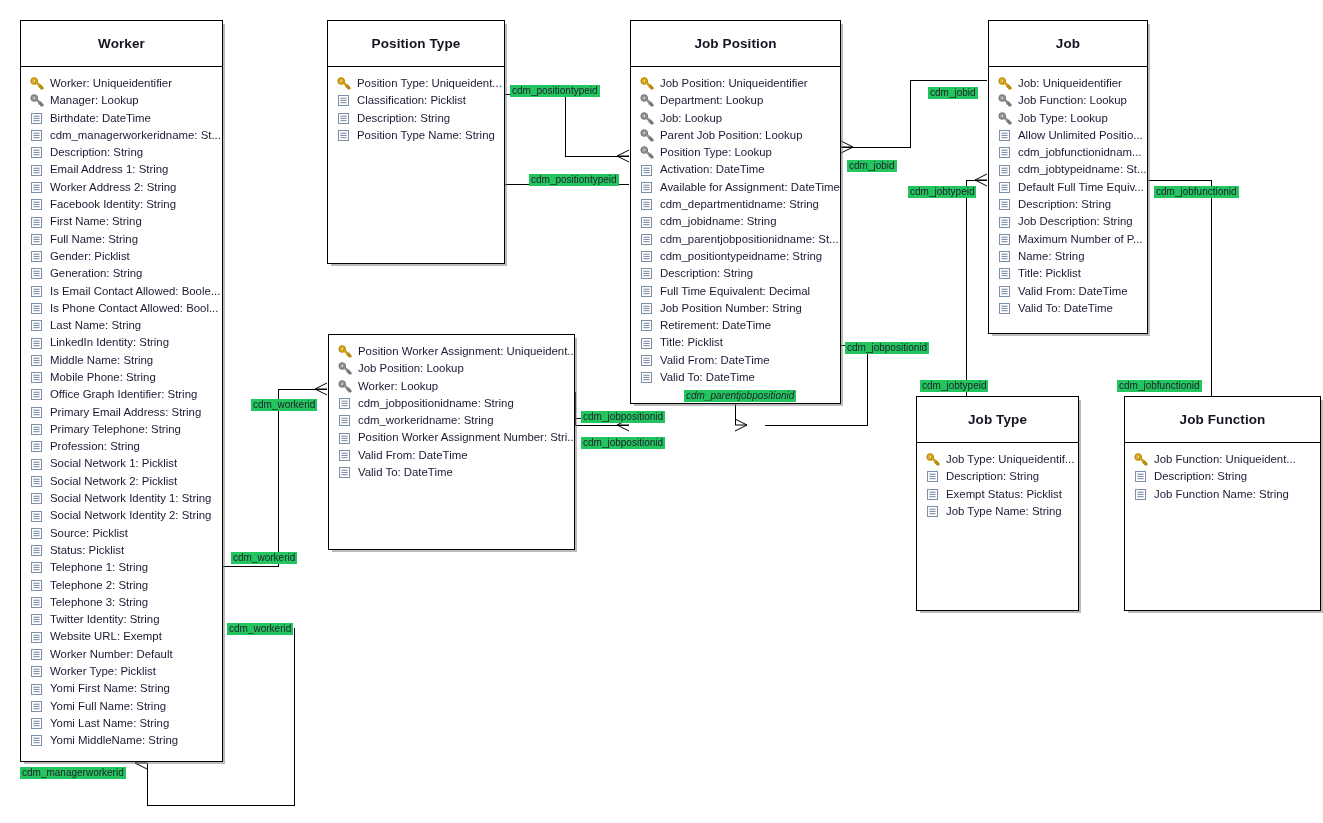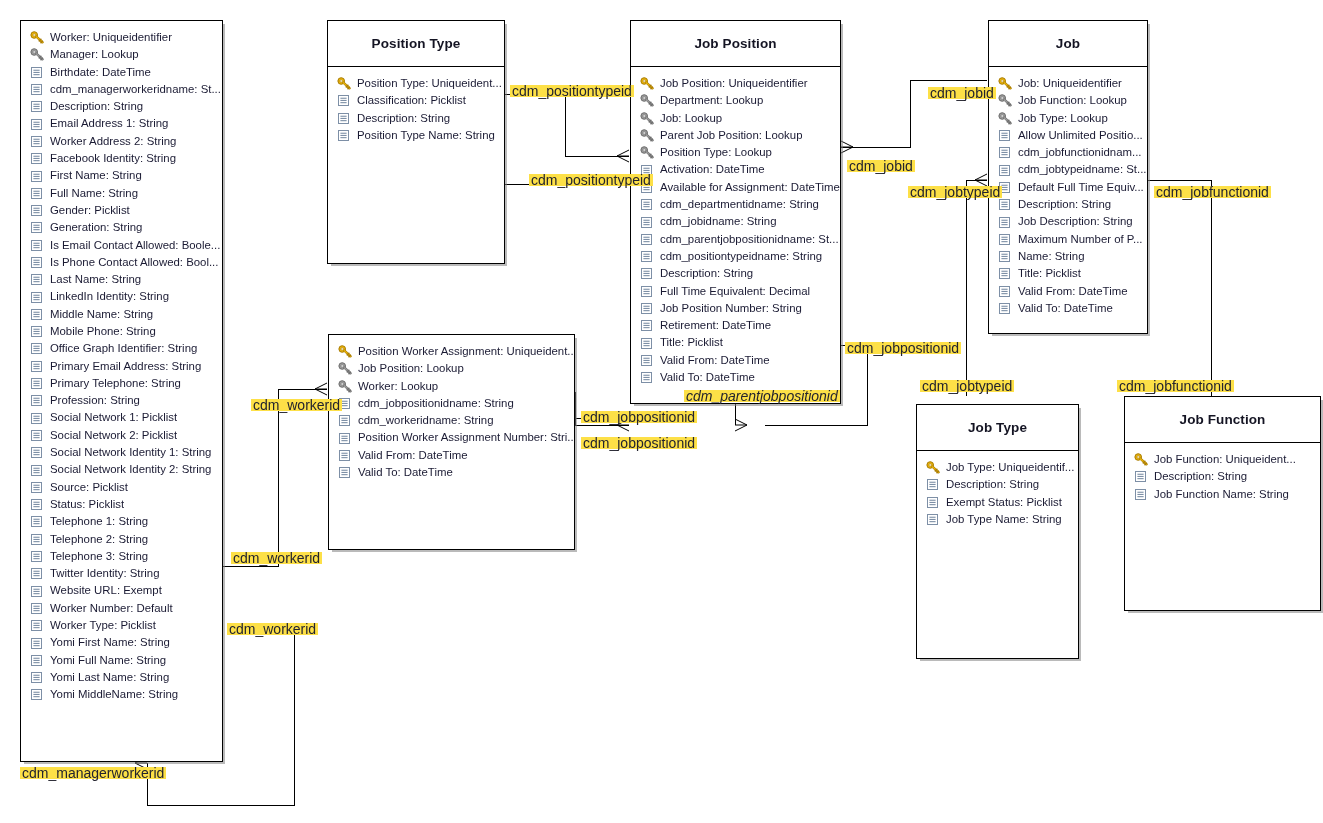--- a/index.html
+++ b/index.html
@@ -78,23 +78,23 @@
     height: 13px;
     margin-right: 5px;
     display: inline-block;
     position: relative;
   }
   .ico svg { display: block; }
 
   
   .rel-label {
     position: absolute;
-    font-size: 14px;
+    font-size: 10px;
     color: #23232e;
-    background: #fde047;
+    background: #22c55e;
     white-space: nowrap;
     line-height: 12px;
     padding: 0 2px;
   }
 </style>
 </head>
 <body>
 
 <div id="canvas">
 
@@ -135,20 +135,23 @@
       <path d="M278,389 L278,566 L223,566"></path>
 
       <path d="M294,630 L294,805 L147,805"></path>
       <path d="M147,805 L147,763" marker-end="url(#crowfoot-down)"></path>
       <path d="M294,630 L294,628"></path>
     </g>
   </svg>
 
   <div id="entity-host">
       <div class="entity" style="left: 20px; top: 20px; width: 203px; height: 742px;">
+        <div class="entity-header">
+          <div class="entity-title">Worker</div>
+        </div>
         <div class="entity-body">
           <div class="attr">
             <span class="ico">
               <svg width="15" height="13" viewBox="0 0 15 13">
                 <circle cx="4.2" cy="4.0" r="3.3" fill="#e8b20a" stroke="#a97d05" stroke-width="1"></circle>
                 <circle cx="4.2" cy="4.0" r="1.2" fill="#ffffff" stroke="#a97d05" stroke-width="0.6"></circle>
                 <path d="M6.4,5.7 L12.6,11.3" stroke="#a97d05" stroke-width="2.4" stroke-linecap="round"></path>
                 <path d="M6.4,5.7 L12.6,11.3" stroke="#e8b20a" stroke-width="1.3" stroke-linecap="round"></path>
                 <path d="M9.3,9.9 L10.9,8.3" stroke="#a97d05" stroke-width="1.6" stroke-linecap="round"></path>
                 <path d="M11.0,11.6 L12.4,10.2" stroke="#a97d05" stroke-width="1.6" stroke-linecap="round"></path>
@@ -1104,21 +1107,21 @@
                 <rect x="1.5" y="1.5" width="10" height="10" fill="#ffffff" stroke="#7d8fa6" stroke-width="1"></rect>
                 <rect x="3.4" y="3.7" width="6.2" height="1.1" fill="#7d8fa6"></rect>
                 <rect x="3.4" y="5.9" width="6.2" height="1.1" fill="#7d8fa6"></rect>
                 <rect x="3.4" y="8.1" width="6.2" height="1.1" fill="#7d8fa6"></rect>
               </svg>
             </span>
             <span class="attr-label">Valid To: DateTime</span>
           </div>
         </div>
       </div>
-      <div class="entity" style="left: 916px; top: 396px; width: 163px; height: 255px; margin-top: 8px;">
+      <div class="entity" style="left: 916px; top: 396px; width: 163px; height: 215px;">
         <div class="entity-header">
           <div class="entity-title">Job Type</div>
         </div>
         <div class="entity-body">
           <div class="attr">
             <span class="ico">
               <svg width="15" height="13" viewBox="0 0 15 13">
                 <circle cx="4.2" cy="4.0" r="3.3" fill="#e8b20a" stroke="#a97d05" stroke-width="1"></circle>
                 <circle cx="4.2" cy="4.0" r="1.2" fill="#ffffff" stroke="#a97d05" stroke-width="0.6"></circle>
                 <path d="M6.4,5.7 L12.6,11.3" stroke="#a97d05" stroke-width="2.4" stroke-linecap="round"></path>

